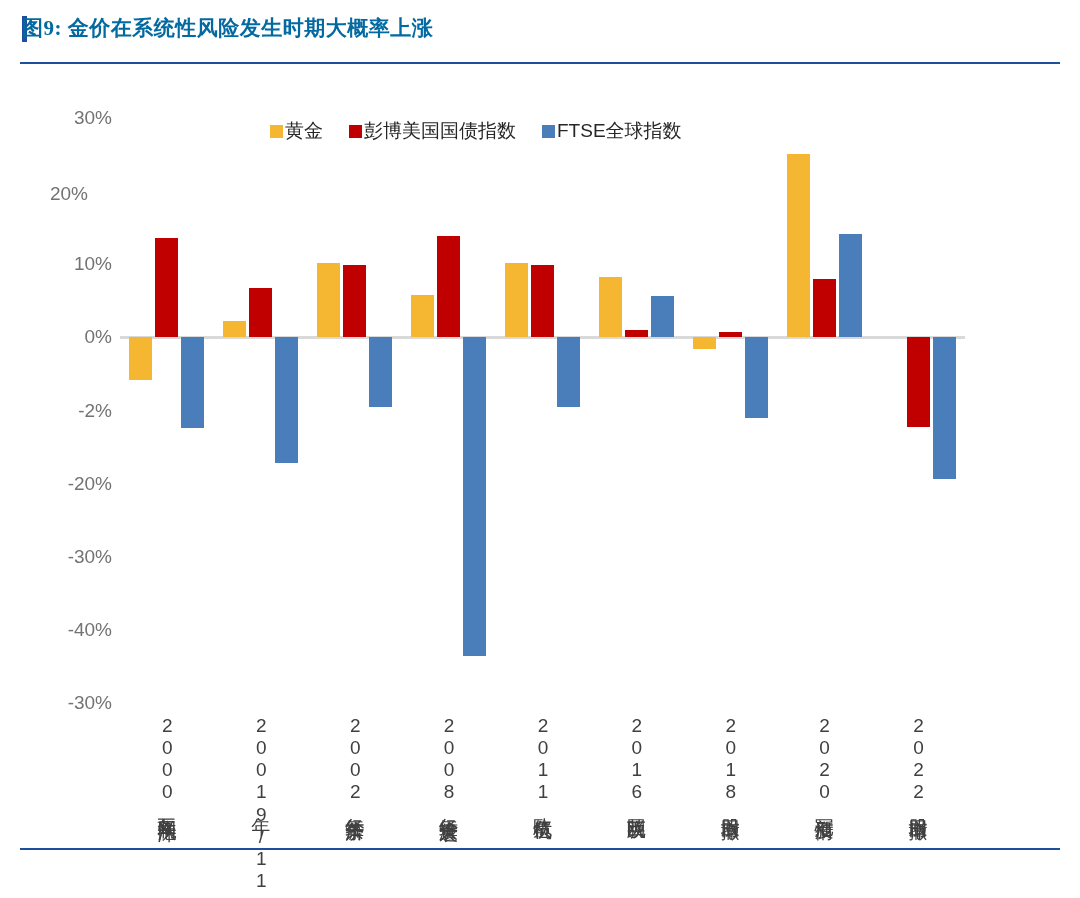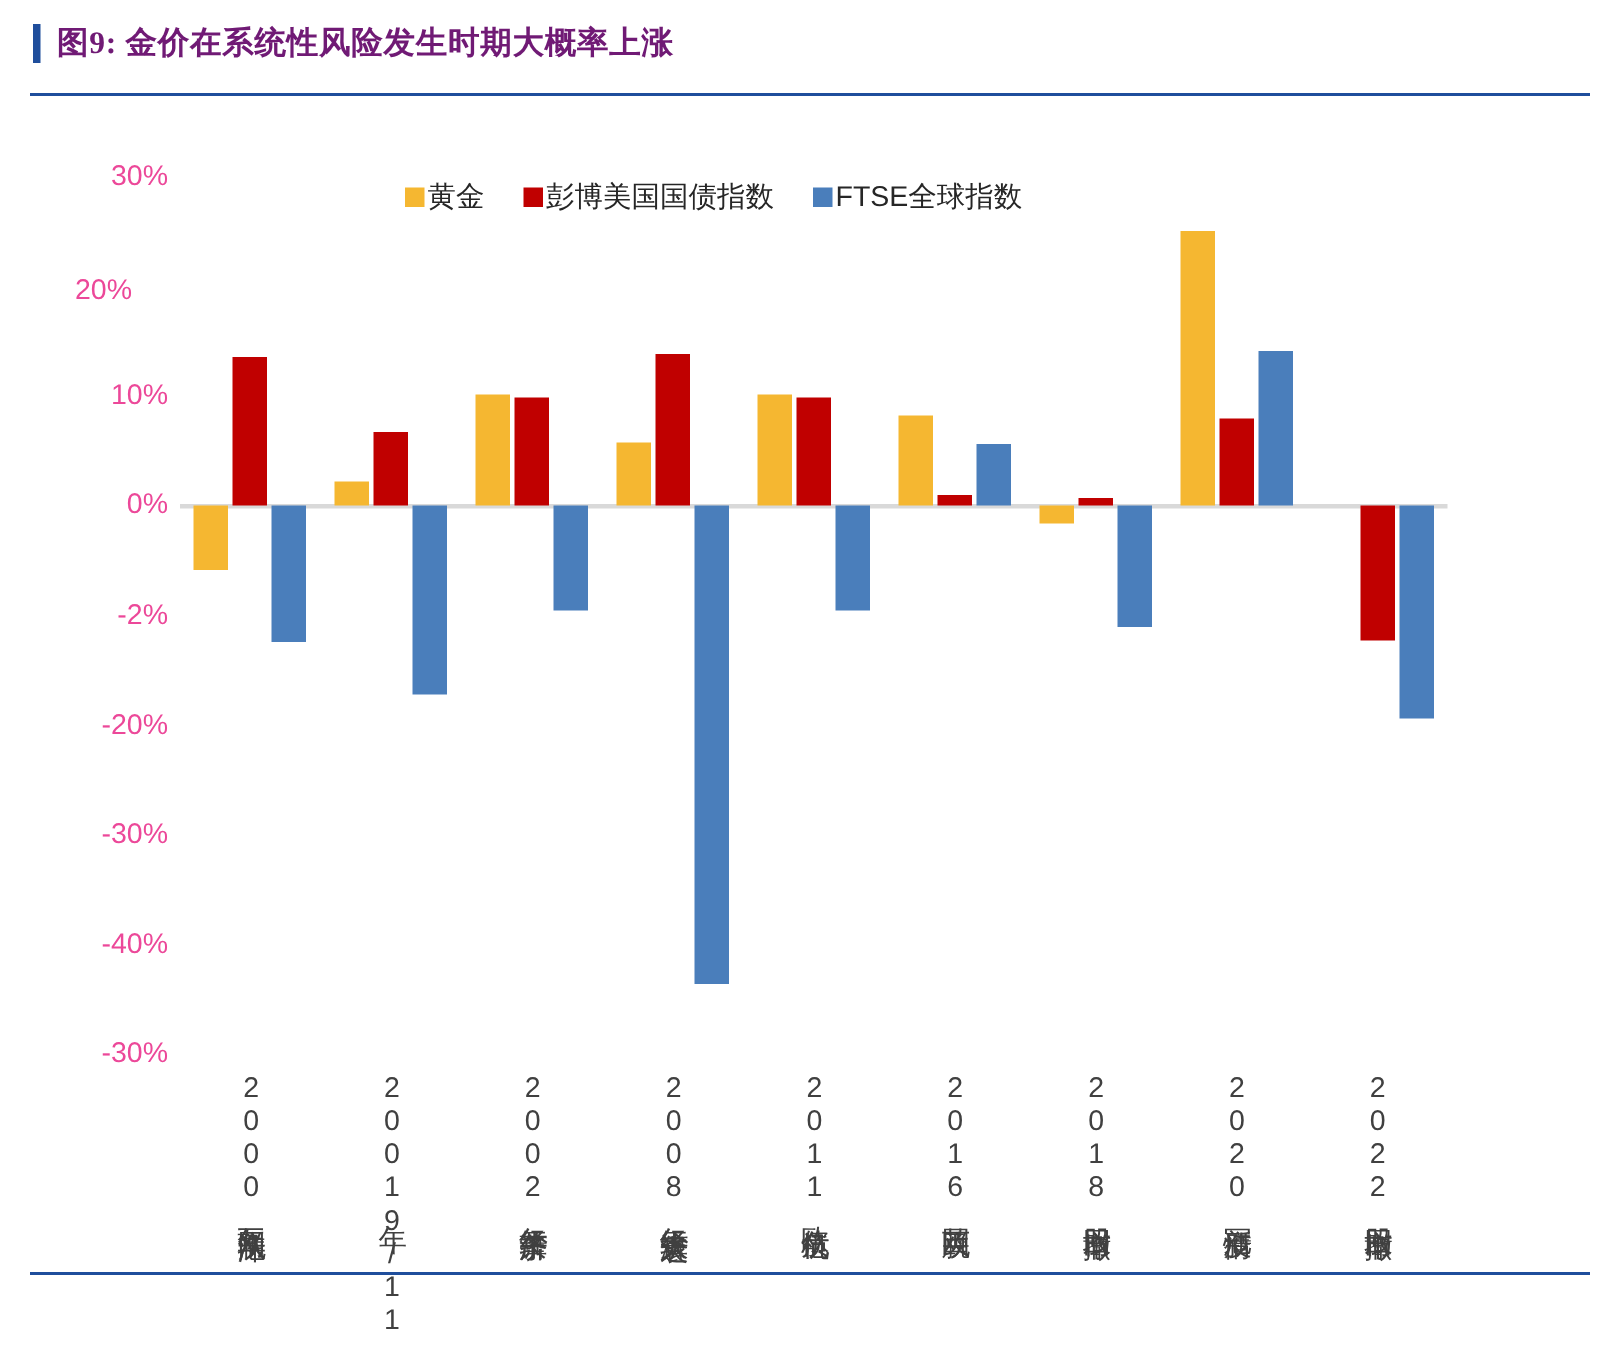--- a/index.html
+++ b/index.html
@@ -32,26 +32,25 @@
   }
   .title-bar {
     position: absolute;
     left: 22px;
     top: 16px;
     width: 5px;
     height: 26px;
     background: #1f4e9c;
   }
   .title-text {
-    margin-left: 16px;
     font-family: "Liberation Serif", serif;
     font-weight: bold;
     font-size: 21px;
     letter-spacing: 0.5px;
-    color: #701a75;
+    color: #0369a1;
     white-space: nowrap;
   }
   .hr-top {
     position: absolute;
     left: 20px;
     top: 62px;
     width: 1040px;
     height: 2px;
     background: #1f4e9c;
   }
@@ -122,21 +121,21 @@
     width: 100%;
     height: 3px;
     background: #d9d9d9;
   }
   .axis-label {
     position: absolute;
     right: 0;
     width: 86px;
     text-align: right;
     font-size: 19px;
-    color: #ec4899;
+    color: #737373;
     transform: translateY(-50%);
     white-space: nowrap;
   }
   .axis-labels {
     position: absolute;
     left: 0;
     top: 48px;
     width: 92px;
     height: 585px;
   }

